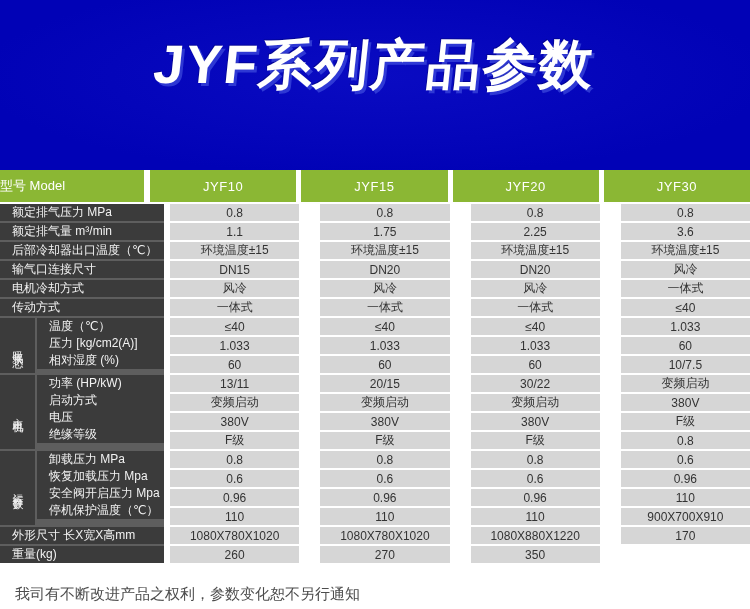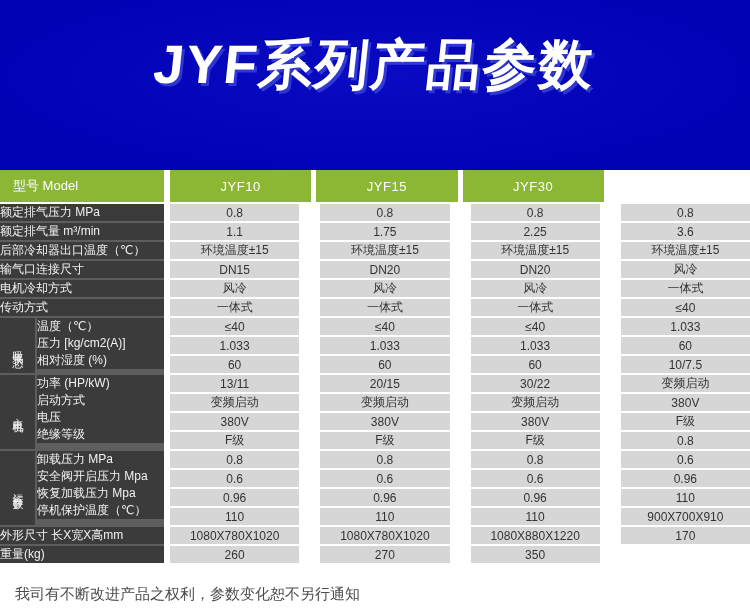--- a/index.html
+++ b/index.html
@@ -20,31 +20,31 @@
   .title{margin-top:36px;font-size:54px;font-weight:900;color:#ffffff;
          letter-spacing:2px;line-height:1.05;transform:skewX(-6deg);
          text-shadow:3px 3px 0 rgba(95,115,240,.45), -1px -1px 0 rgba(0,0,90,.4);
          white-space:nowrap;}
   .subtitle{margin-top:11px;font-size:16px;color:#ffffff;letter-spacing:6.5px;
             font-family:"DejaVu Sans Mono","Liberation Mono",monospace;white-space:nowrap;}
 
   
   .ptable{width:750px;}
   .thead{display:flex;height:32px;margin-bottom:2px;}
-  .hmodel{width:164px;flex:none;background:var(--green);color:#ffffff;
-          display:flex;align-items:center;padding-left:13px;font-size:13px;text-align:right;}
+  .hmodel{width:144px;flex:none;background:var(--green);color:#ffffff;
+          display:flex;align-items:center;font-size:13px;text-align:right;}
   .hcols{flex:1;margin-left:6px;display:grid;grid-template-columns:repeat(4,1fr);column-gap:5px;}
   .hcell{background:var(--green);color:#ffffff;display:flex;align-items:center;
          justify-content:center;font-size:13px;letter-spacing:.5px;}
 
   .tbody{display:flex;}
   .lcol{width:164px;flex:none;background:var(--sep);
         display:flex;flex-direction:column;gap:2px;}
   .lrow{height:17px;flex:none;background:var(--dark);color:#f2f2f2;font-size:12px;
-        display:flex;align-items:center;white-space:nowrap;overflow:hidden;}
+        display:flex;align-items:center;padding-left:12px;white-space:nowrap;overflow:hidden;}
   .lgroup{display:flex;gap:2px;flex:none;}
   .gname{width:35px;flex:none;background:var(--dark);color:#f0f0f0;font-size:11px;
          display:flex;align-items:center;justify-content:center;
          writing-mode:vertical-rl;text-orientation:upright;letter-spacing:2px;}
   .gsubs{flex:1;display:flex;flex-direction:column;gap:0;}
 
   .darea{flex:1;margin-left:6px;display:grid;grid-template-columns:repeat(4,1fr);
          grid-auto-rows:17px;gap:2px 21px;}
   .dcell{background:var(--cell);color:#333333;font-size:12px;
          display:flex;align-items:center;justify-content:center;white-space:nowrap;}
@@ -57,20 +57,21 @@
 <div class="banner">
   <div class="title">JYF系列产品参数</div>
 </div>
 
 <div class="ptable">
   <div class="thead">
     <div class="hmodel">型号 Model</div>
     <div class="hcols" id="hcols">
         <div class="hcell">JYF10</div>
         <div class="hcell">JYF15</div>
+        <div class="hcell">JYF20</div>
         <div class="hcell">JYF30</div>
       </div>
   </div>
   <div class="tbody">
     <div class="lcol" id="lcol">
         <div class="lrow">额定排气压力 MPa</div>
         <div class="lrow">额定排气量 m³/min</div>
         <div class="lrow">后部冷却器出口温度（℃）</div>
         <div class="lrow">输气口连接尺寸</div>
         <div class="lrow">电机冷却方式</div>
@@ -89,22 +90,22 @@
             <div class="lrow">功率 (HP/kW)</div>
             <div class="lrow">启动方式</div>
             <div class="lrow">电压</div>
             <div class="lrow">绝缘等级</div>
           </div>
         </div>
         <div class="lgroup">
           <div class="gname" style="height: 74px;">运行参数</div>
           <div class="gsubs">
             <div class="lrow">卸载压力 MPa</div>
+            <div class="lrow">恢复加载压力 Mpa</div>
             <div class="lrow">安全阀开启压力 Mpa</div>
-            <div class="lrow">恢复加载压力 Mpa</div>
             <div class="lrow">停机保护温度（℃）</div>
           </div>
         </div>
         <div class="lrow">外形尺寸 长X宽X高mm</div>
         <div class="lrow">重量(kg)</div>
       </div>
     <div class="darea" id="darea">
         <div class="dcell">0.8</div>
         <div class="dcell">0.8</div>
         <div class="dcell">0.8</div>

